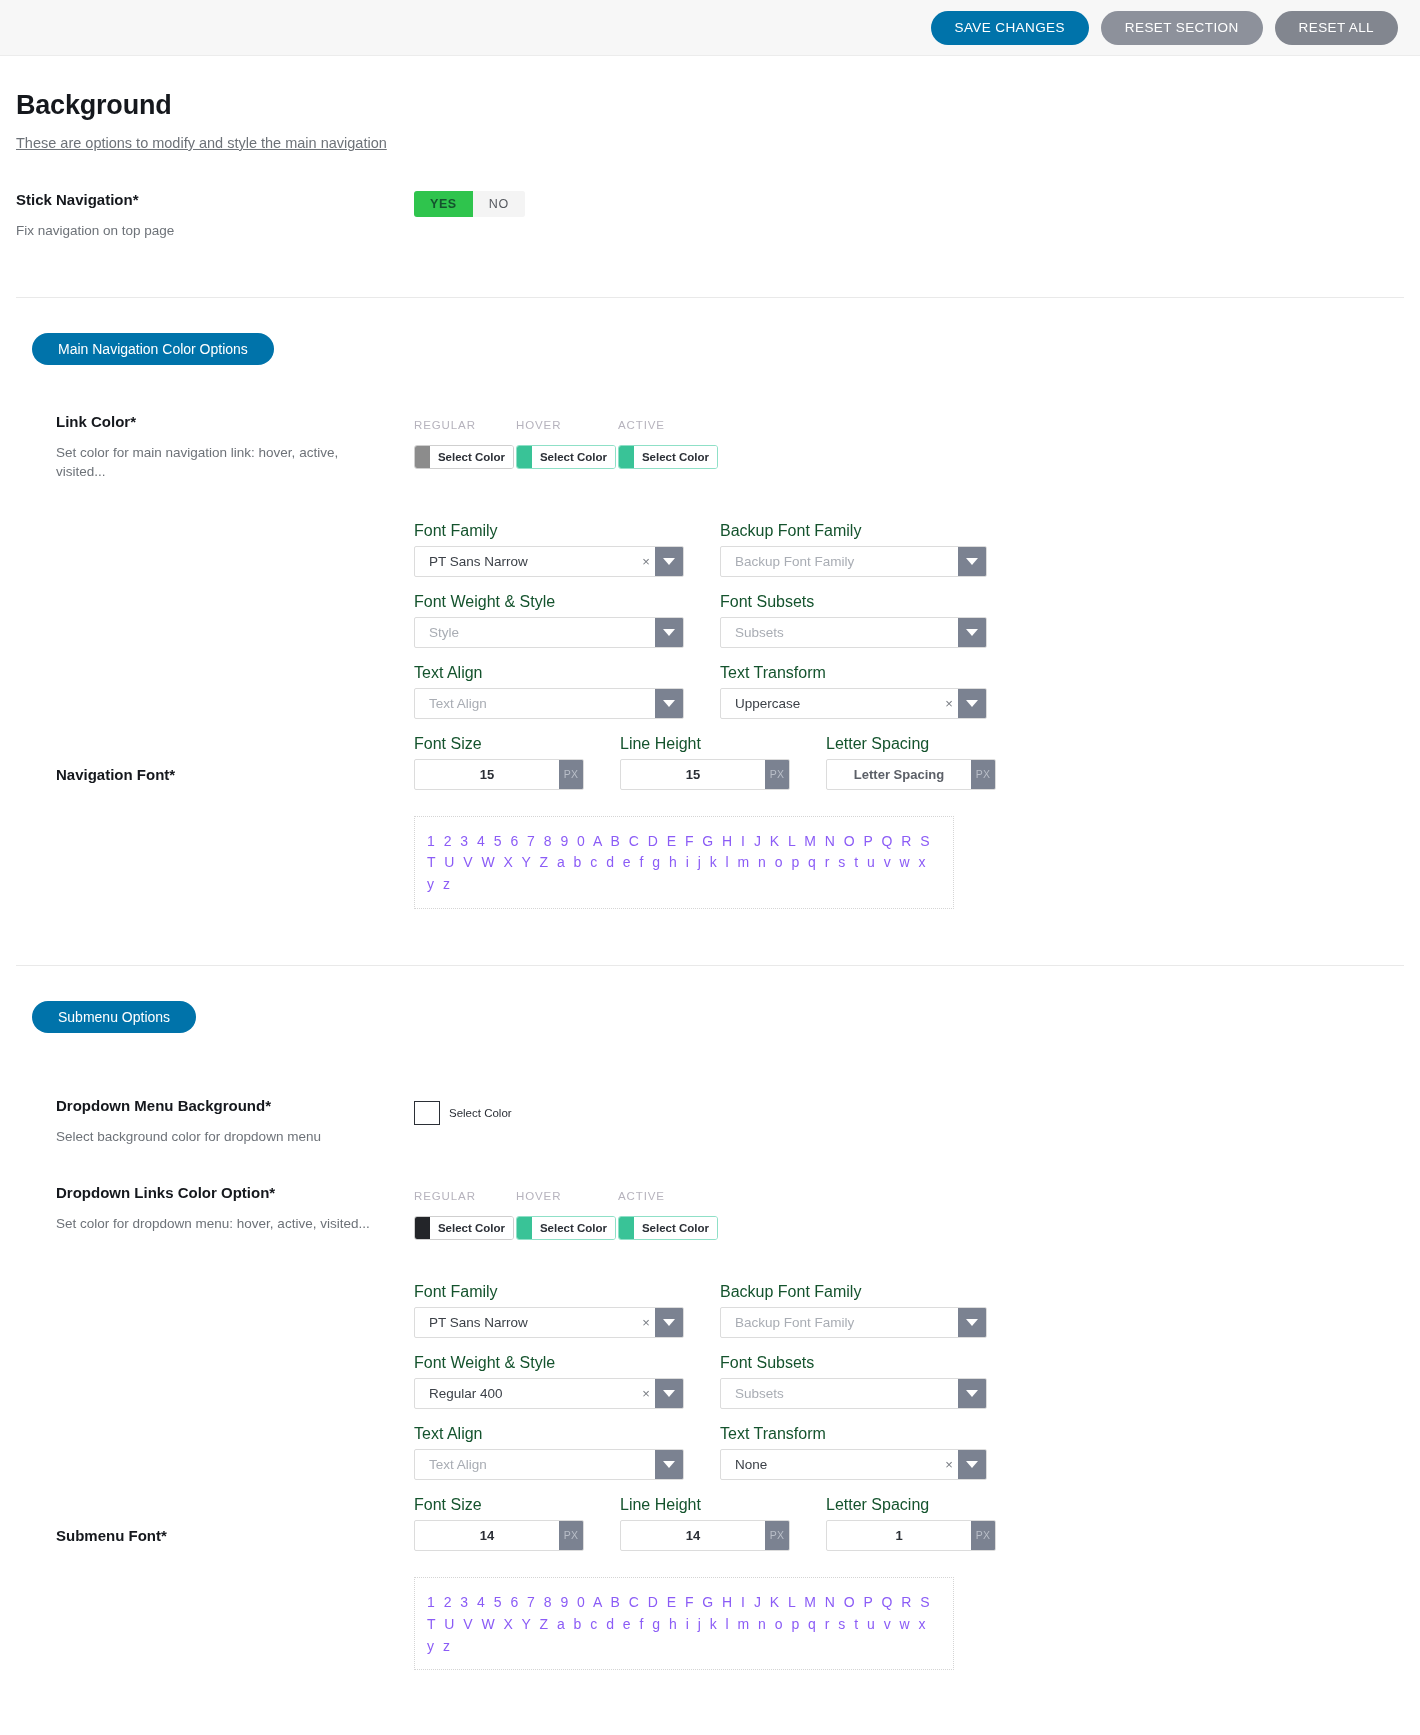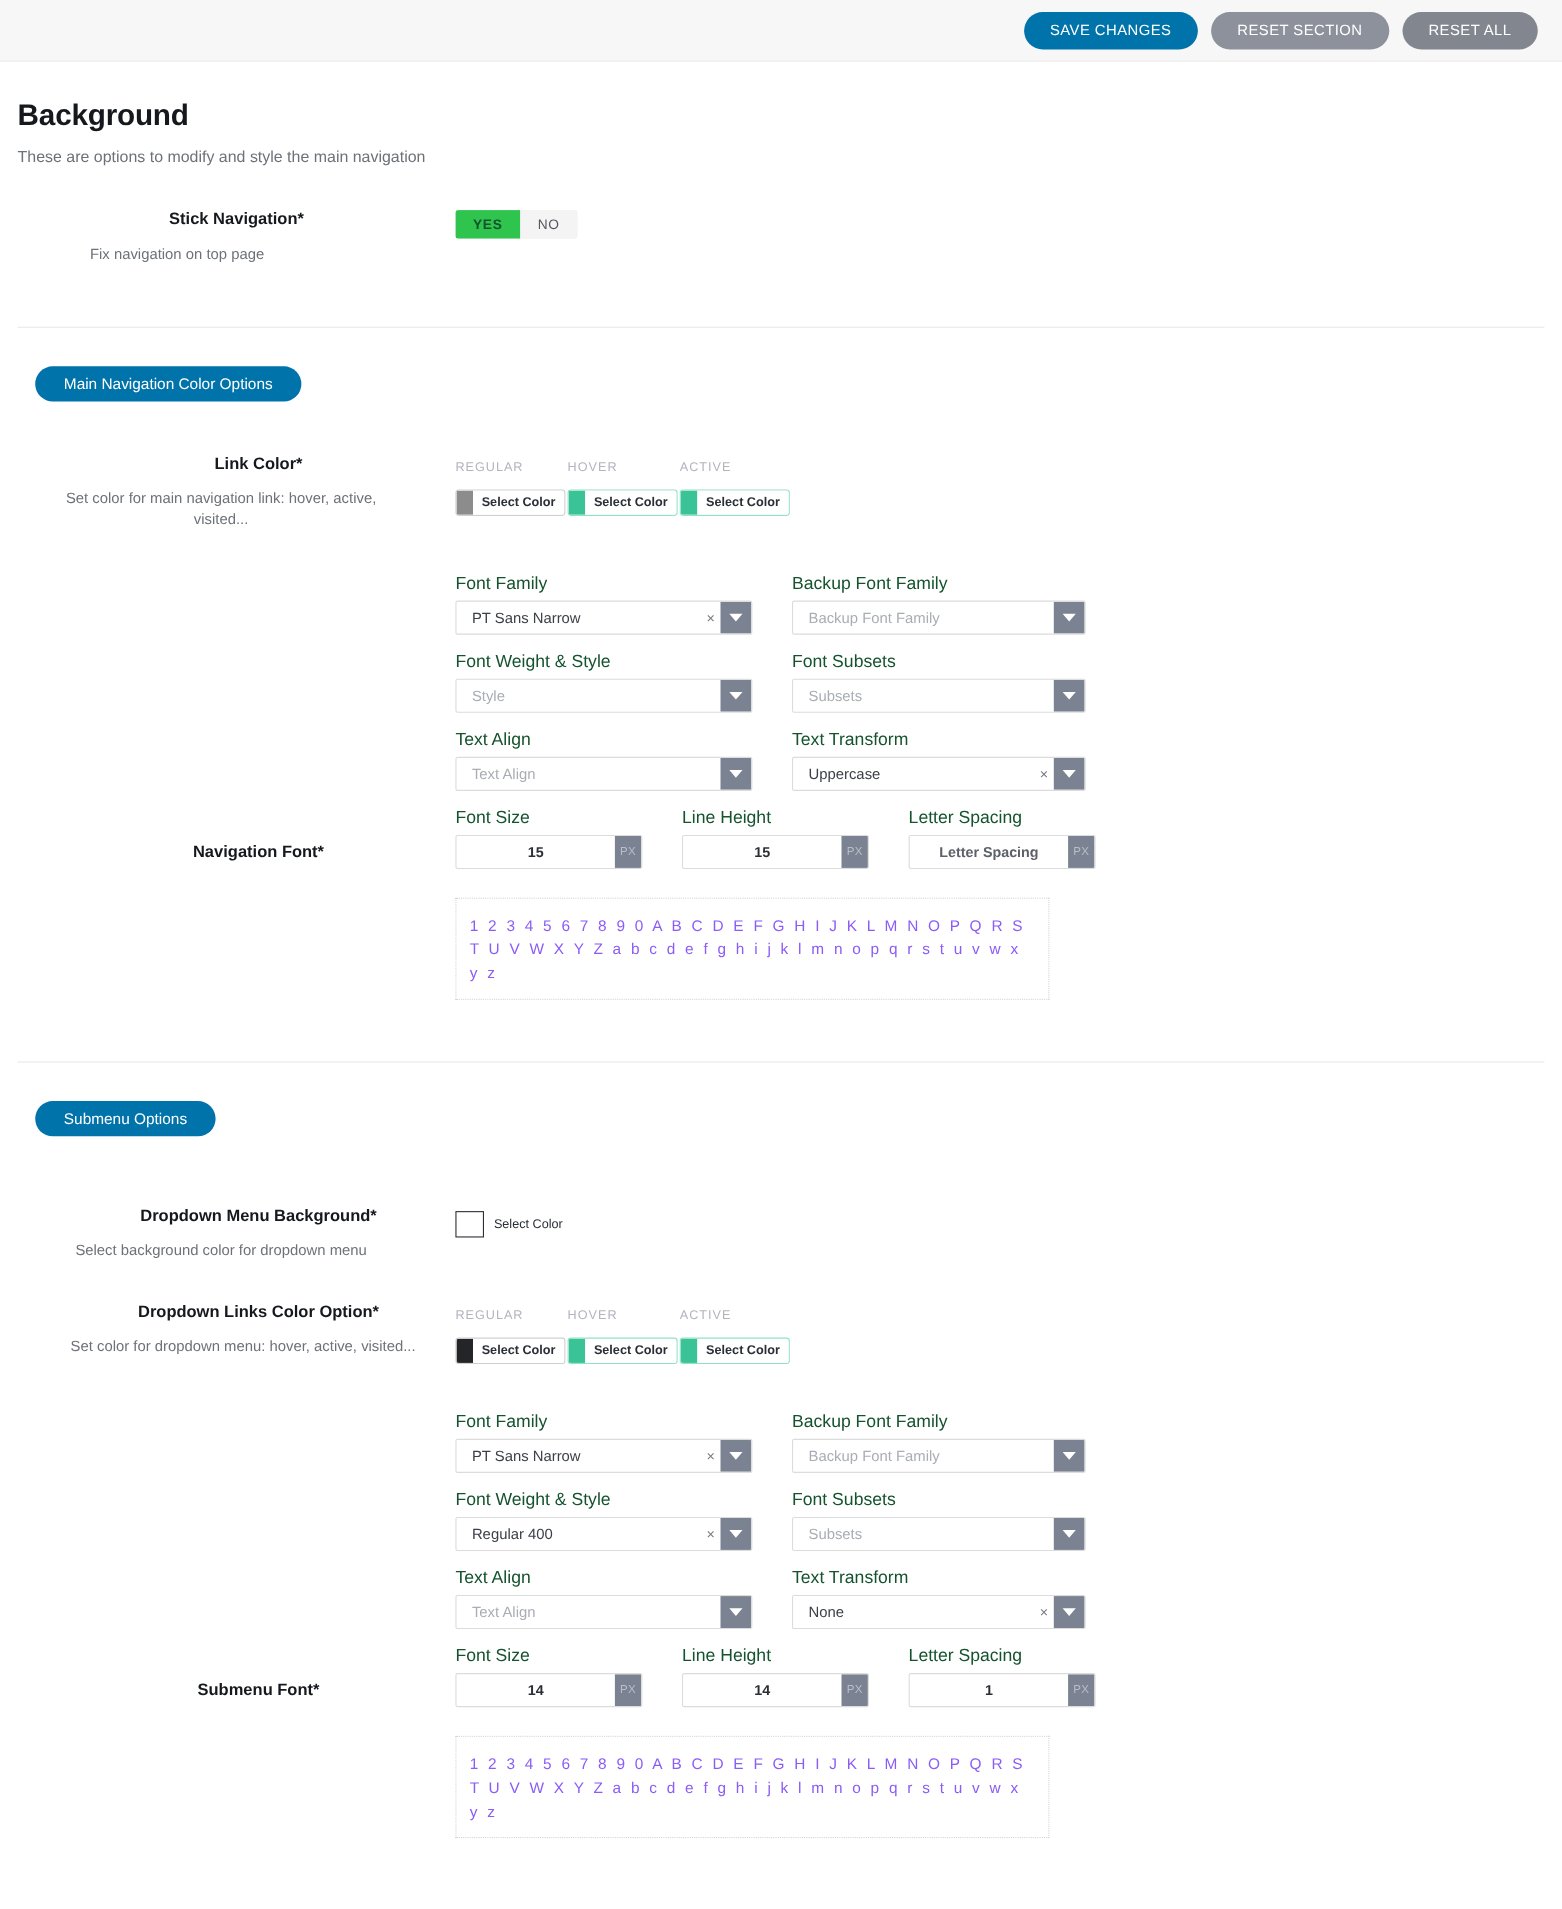--- a/index.html
+++ b/index.html
@@ -47,40 +47,40 @@
     font-size: 27px;
     font-weight: bold;
     color: #15181d;
     margin: 0 0 14px 0;
     letter-spacing: -0.2px;
   }
   .section-sub {
     font-size: 14.5px;
     color: #6d7278;
     margin: 0;
+    text-decoration: underline;
   }
 
   .hr {
     height: 1px;
     background: #e9e9e9;
     margin: 56px 0 0 0;
     border: 0;
   }
 
   
   .field-row {
     display: flex;
     align-items: flex-start;
     padding: 0;
   }
   .field-label-col {
     width: 398px;
     flex: 0 0 398px;
     padding-left: 0;
-    text-align: center;
   }
   .field-label-col.indent { padding-left: 40px; }
   .field-label {
     font-size: 15px;
     font-weight: bold;
     color: #15181d;
     margin: 0 0 13px 0;
   }
   .field-desc {
     font-size: 13.5px;

